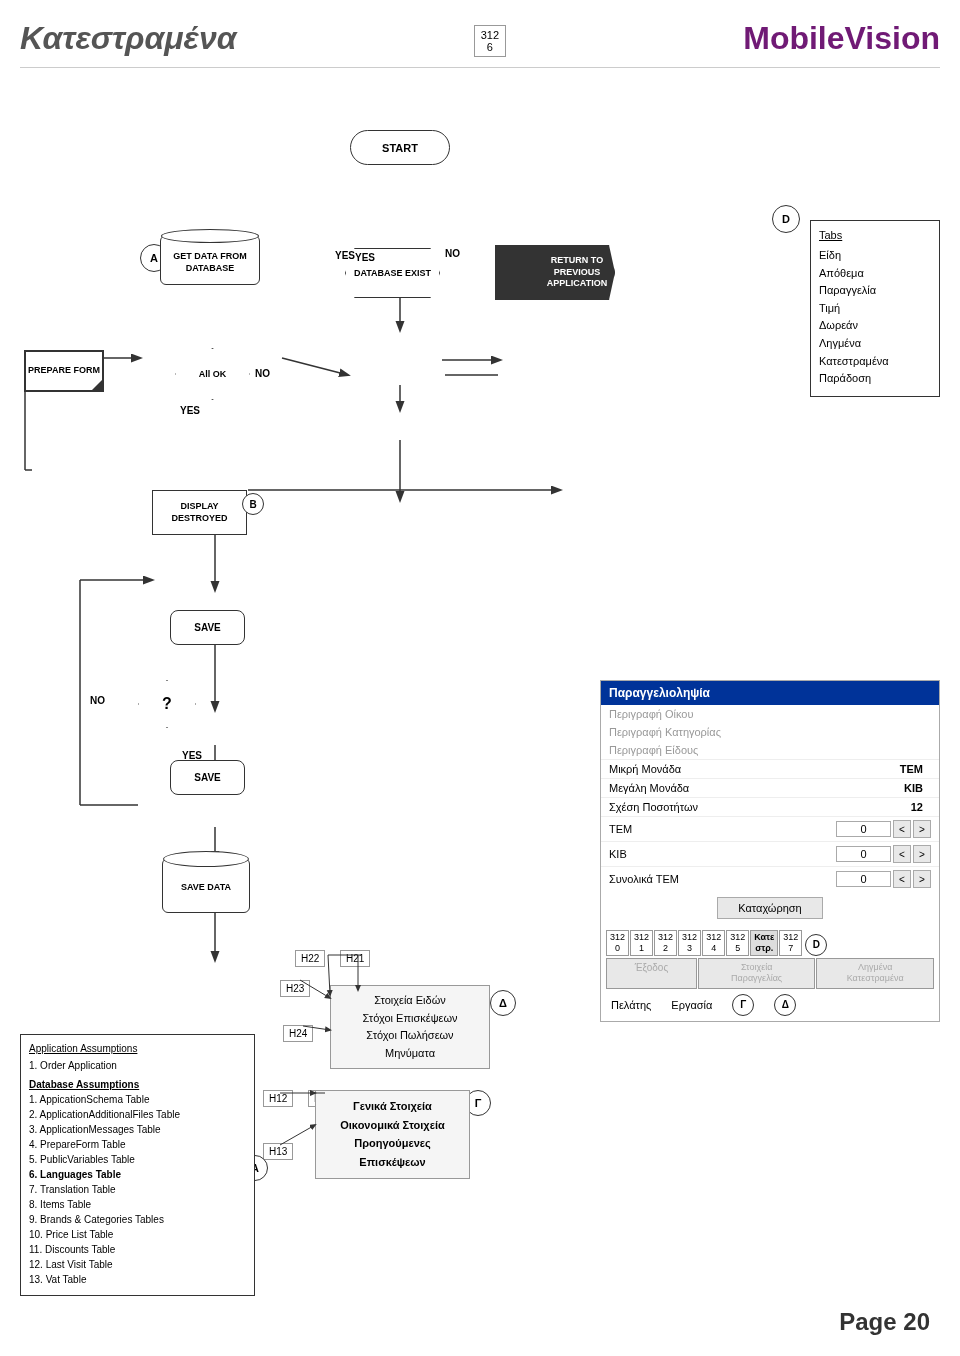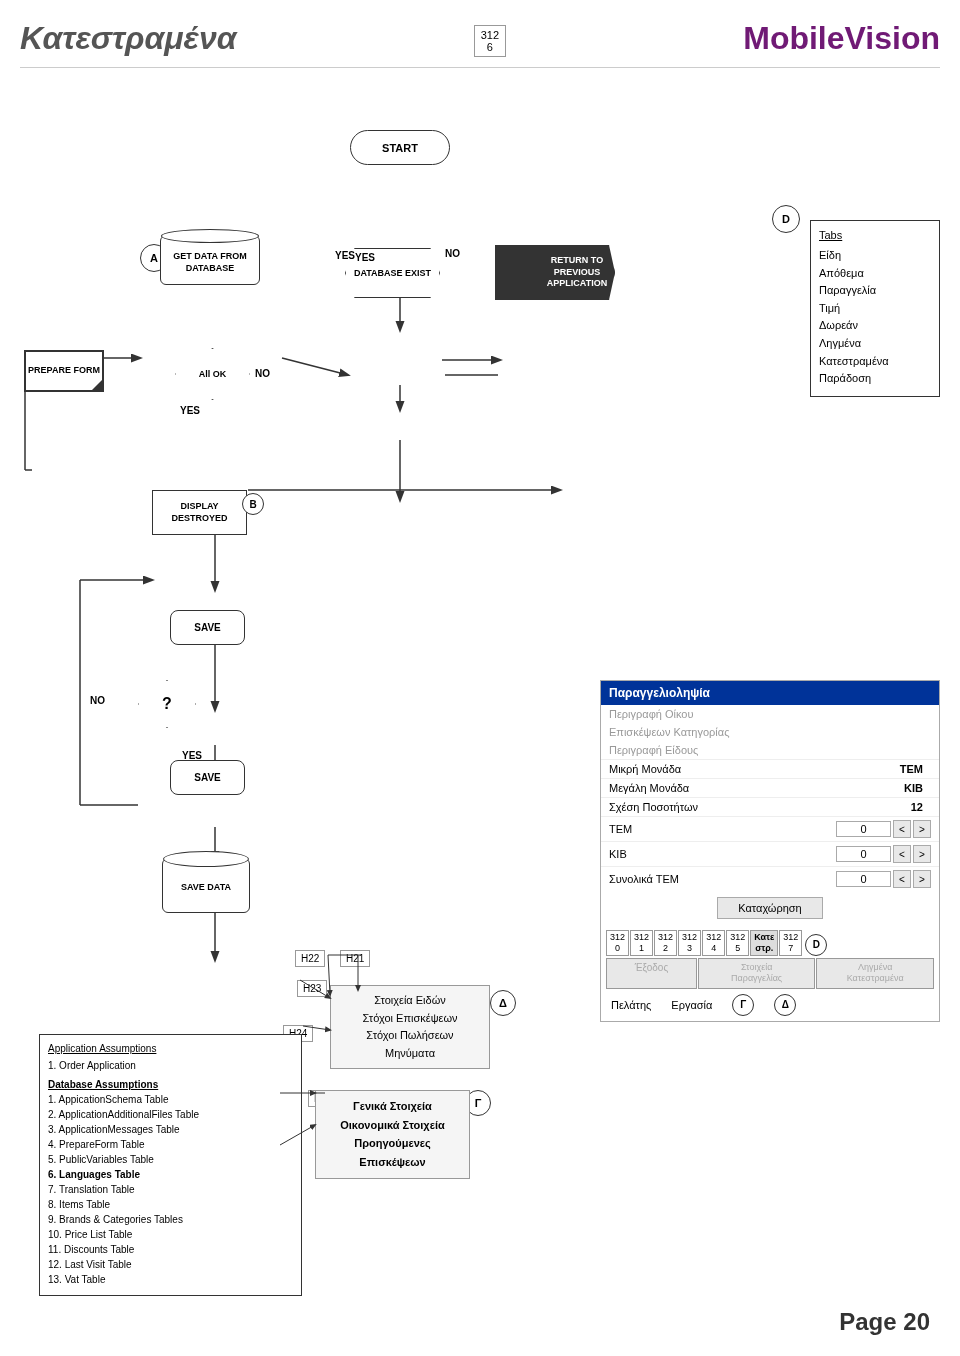--- a/index.html
+++ b/index.html
@@ -172,26 +172,25 @@
       background: #e8e8e8;
       font-size: 11px;
       cursor: pointer;
     }
 
     
     .assumptions-box {
       position: absolute;
       left: 20px;
       bottom: 60px;
-      width: 263px;
+      width: 235px;
       border: 1px solid #333;
       padding: 8px;
       background: white;
       font-size: 10px;
-      margin-left: 19px;
     }
     .assumptions-title {
       text-decoration: underline;
       font-size: 10px;
       margin-bottom: 4px;
     }
     .assumptions-item {
       font-size: 10px;
       line-height: 1.5;
     }
@@ -403,21 +402,21 @@
     </div>
   </div>
 
   <div class="connector-circle" style="right:178px; top:685px; position:absolute; width:28px; height:28px;">
     <span>B</span>
   </div>
 
   <div class="order-panel">
     <div class="order-panel-header">Παραγγελιοληψία</div>
     <div class="order-panel-gray">Περιγραφή Οίκου</div>
-    <div class="order-panel-gray">Επισκέψεων Κατηγορίας</div>
+    <div class="order-panel-gray">Περιγραφή Κατηγορίας</div>
     <div class="order-panel-gray">Περιγραφή Είδους</div>
 
     <div class="order-panel-row">
       <span class="order-panel-label">Μικρή Μονάδα</span>
       <span class="order-panel-value">ΤΕΜ</span>
     </div>
     <div class="order-panel-row">
       <span class="order-panel-label">Μεγάλη Μονάδα</span>
       <span class="order-panel-value">ΚΙΒ</span>
     </div>
@@ -482,21 +481,21 @@
   </div>
 
   <div class="h-label" style="left:295px; top:950px; font-size:10px;">
     <span>H22</span>
   </div>
 
   <div class="h-label" style="left:340px; top:950px; font-size:10px;">
     <span>H21</span>
   </div>
 
-  <div class="h-label" style="left:280px; top:980px; font-size:10px;margin-left:17px;">
+  <div class="h-label" style="left:280px; top:980px; font-size:10px;">
     <span>H23</span>
   </div>
 
   <div class="h-label" style="left:283px; top:1025px; font-size:10px;">
     <span>H24</span>
   </div>
 
   <div class="connector-circle" style="left:490px; top:990px; width:26px; height:26px; font-size:11px;">Δ</div>
 
   <div class="process-box" style="left:330px; top:985px; width:160px; font-size:11px; line-height:1.6;">

